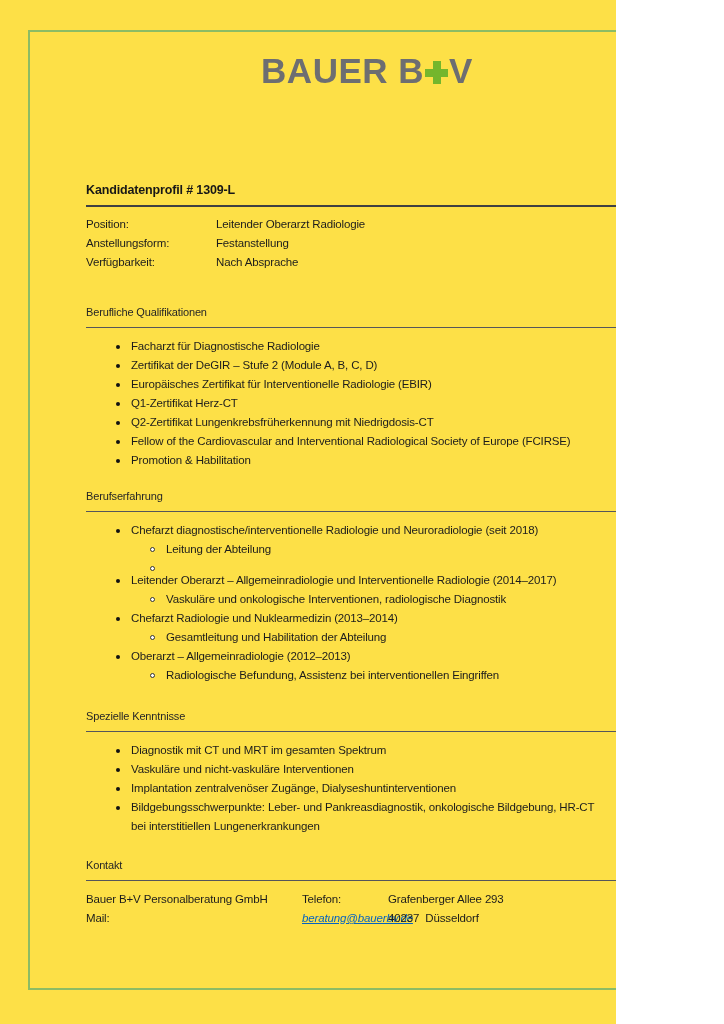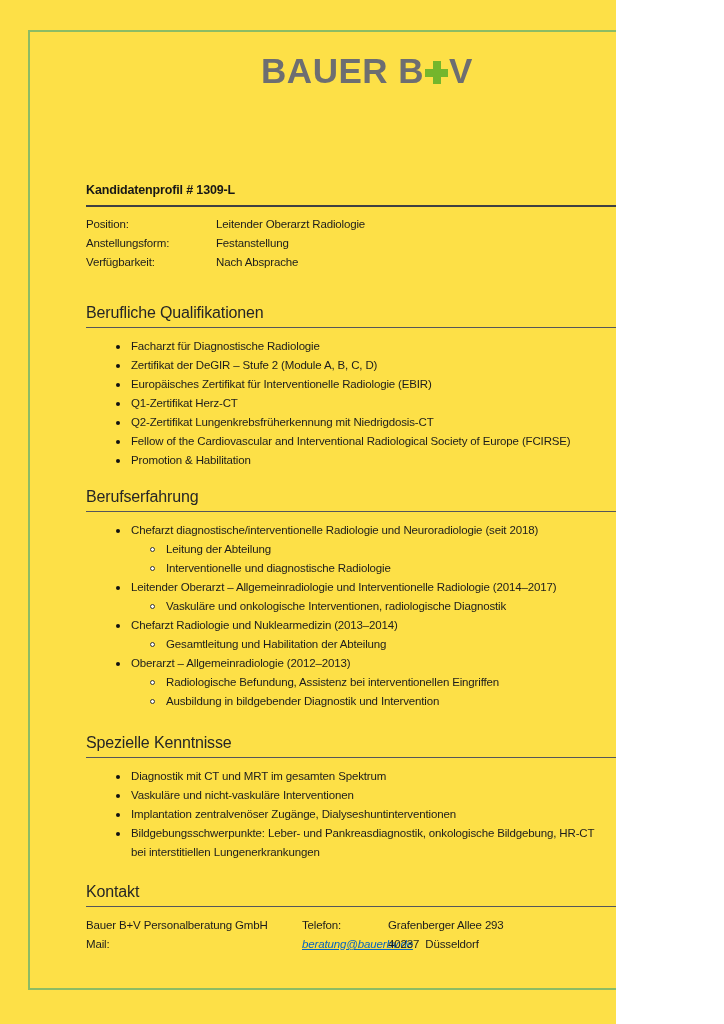--- a/index.html
+++ b/index.html
@@ -29,21 +29,21 @@
           color:#6d6e71; letter-spacing:0.5px; line-height:40px; white-space:nowrap; }
   .logo-plus { display:inline-block; position:relative; width:23px; height:23px; margin:0 1px;
                vertical-align:baseline; top:1px; }
   .logo-plus i { position:absolute; background:#74b62c; }
   .logo-plus .pv { left:8px; top:0; width:8px; height:23px; }
   .logo-plus .ph { left:0; top:8px; width:23px; height:8px; }
 
   
   .doc-title { margin-top:90px; font-size:12.5px; font-weight:bold; color:#171717;
                padding-bottom:5px; border-bottom:2px solid #3f4042; }
-  .section-heading { font-size:16px; color:#262626; padding-bottom:5px;
+  .section-heading { font-size:11px; color:#262626; padding-bottom:5px;
                      border-bottom:1.5px solid #55565a; }
   .mt-s1 { margin-top:31px; } .mt-s2 { margin-top:17px; }
   .mt-s3 { margin-top:22px; } .mt-s4 { margin-top:20px; }
 
   
   .info-rows { margin-top:8px; }
   .info-row { display:flex; }
   .info-label { width:130px; flex:0 0 130px; }
 
   
@@ -135,21 +135,20 @@
       <div class="li">
           <span class="marker dot"></span>
           <span class="li-text">Chefarzt diagnostische/interventionelle Radiologie und Neuroradiologie (seit 2018)</span>
         </div>
       <div class="li">
           <span class="marker circle"></span>
           <span class="li-text">Leitung der Abteilung</span>
         </div>
       <div class="li">
           <span class="marker circle"></span>
-          <span class="li-text">Interventionelle und diagnostische Radiologie</span>
         </div>
       <div class="li">
           <span class="marker dot"></span>
           <span class="li-text">Leitender Oberarzt – Allgemeinradiologie und Interventionelle Radiologie (2014–2017)</span>
         </div>
       <div class="li">
           <span class="marker circle"></span>
           <span class="li-text">Vaskuläre und onkologische Interventionen, radiologische Diagnostik</span>
         </div>
       <div class="li">
@@ -160,24 +159,20 @@
           <span class="marker circle"></span>
           <span class="li-text">Gesamtleitung und Habilitation der Abteilung</span>
         </div>
       <div class="li">
           <span class="marker dot"></span>
           <span class="li-text">Oberarzt – Allgemeinradiologie (2012–2013)</span>
         </div>
       <div class="li">
           <span class="marker circle"></span>
           <span class="li-text">Radiologische Befundung, Assistenz bei interventionellen Eingriffen</span>
-        </div>
-      <div class="li">
-          <span class="marker circle"></span>
-          <span class="li-text">Ausbildung in bildgebender Diagnostik und Intervention</span>
         </div>
     </div>
 
     <div class="section-heading mt-s3">Spezielle Kenntnisse</div>
     <div class="blist">
       <div class="li">
           <span class="marker dot"></span>
           <span class="li-text">Diagnostik mit CT und MRT im gesamten Spektrum</span>
         </div>
       <div class="li">

